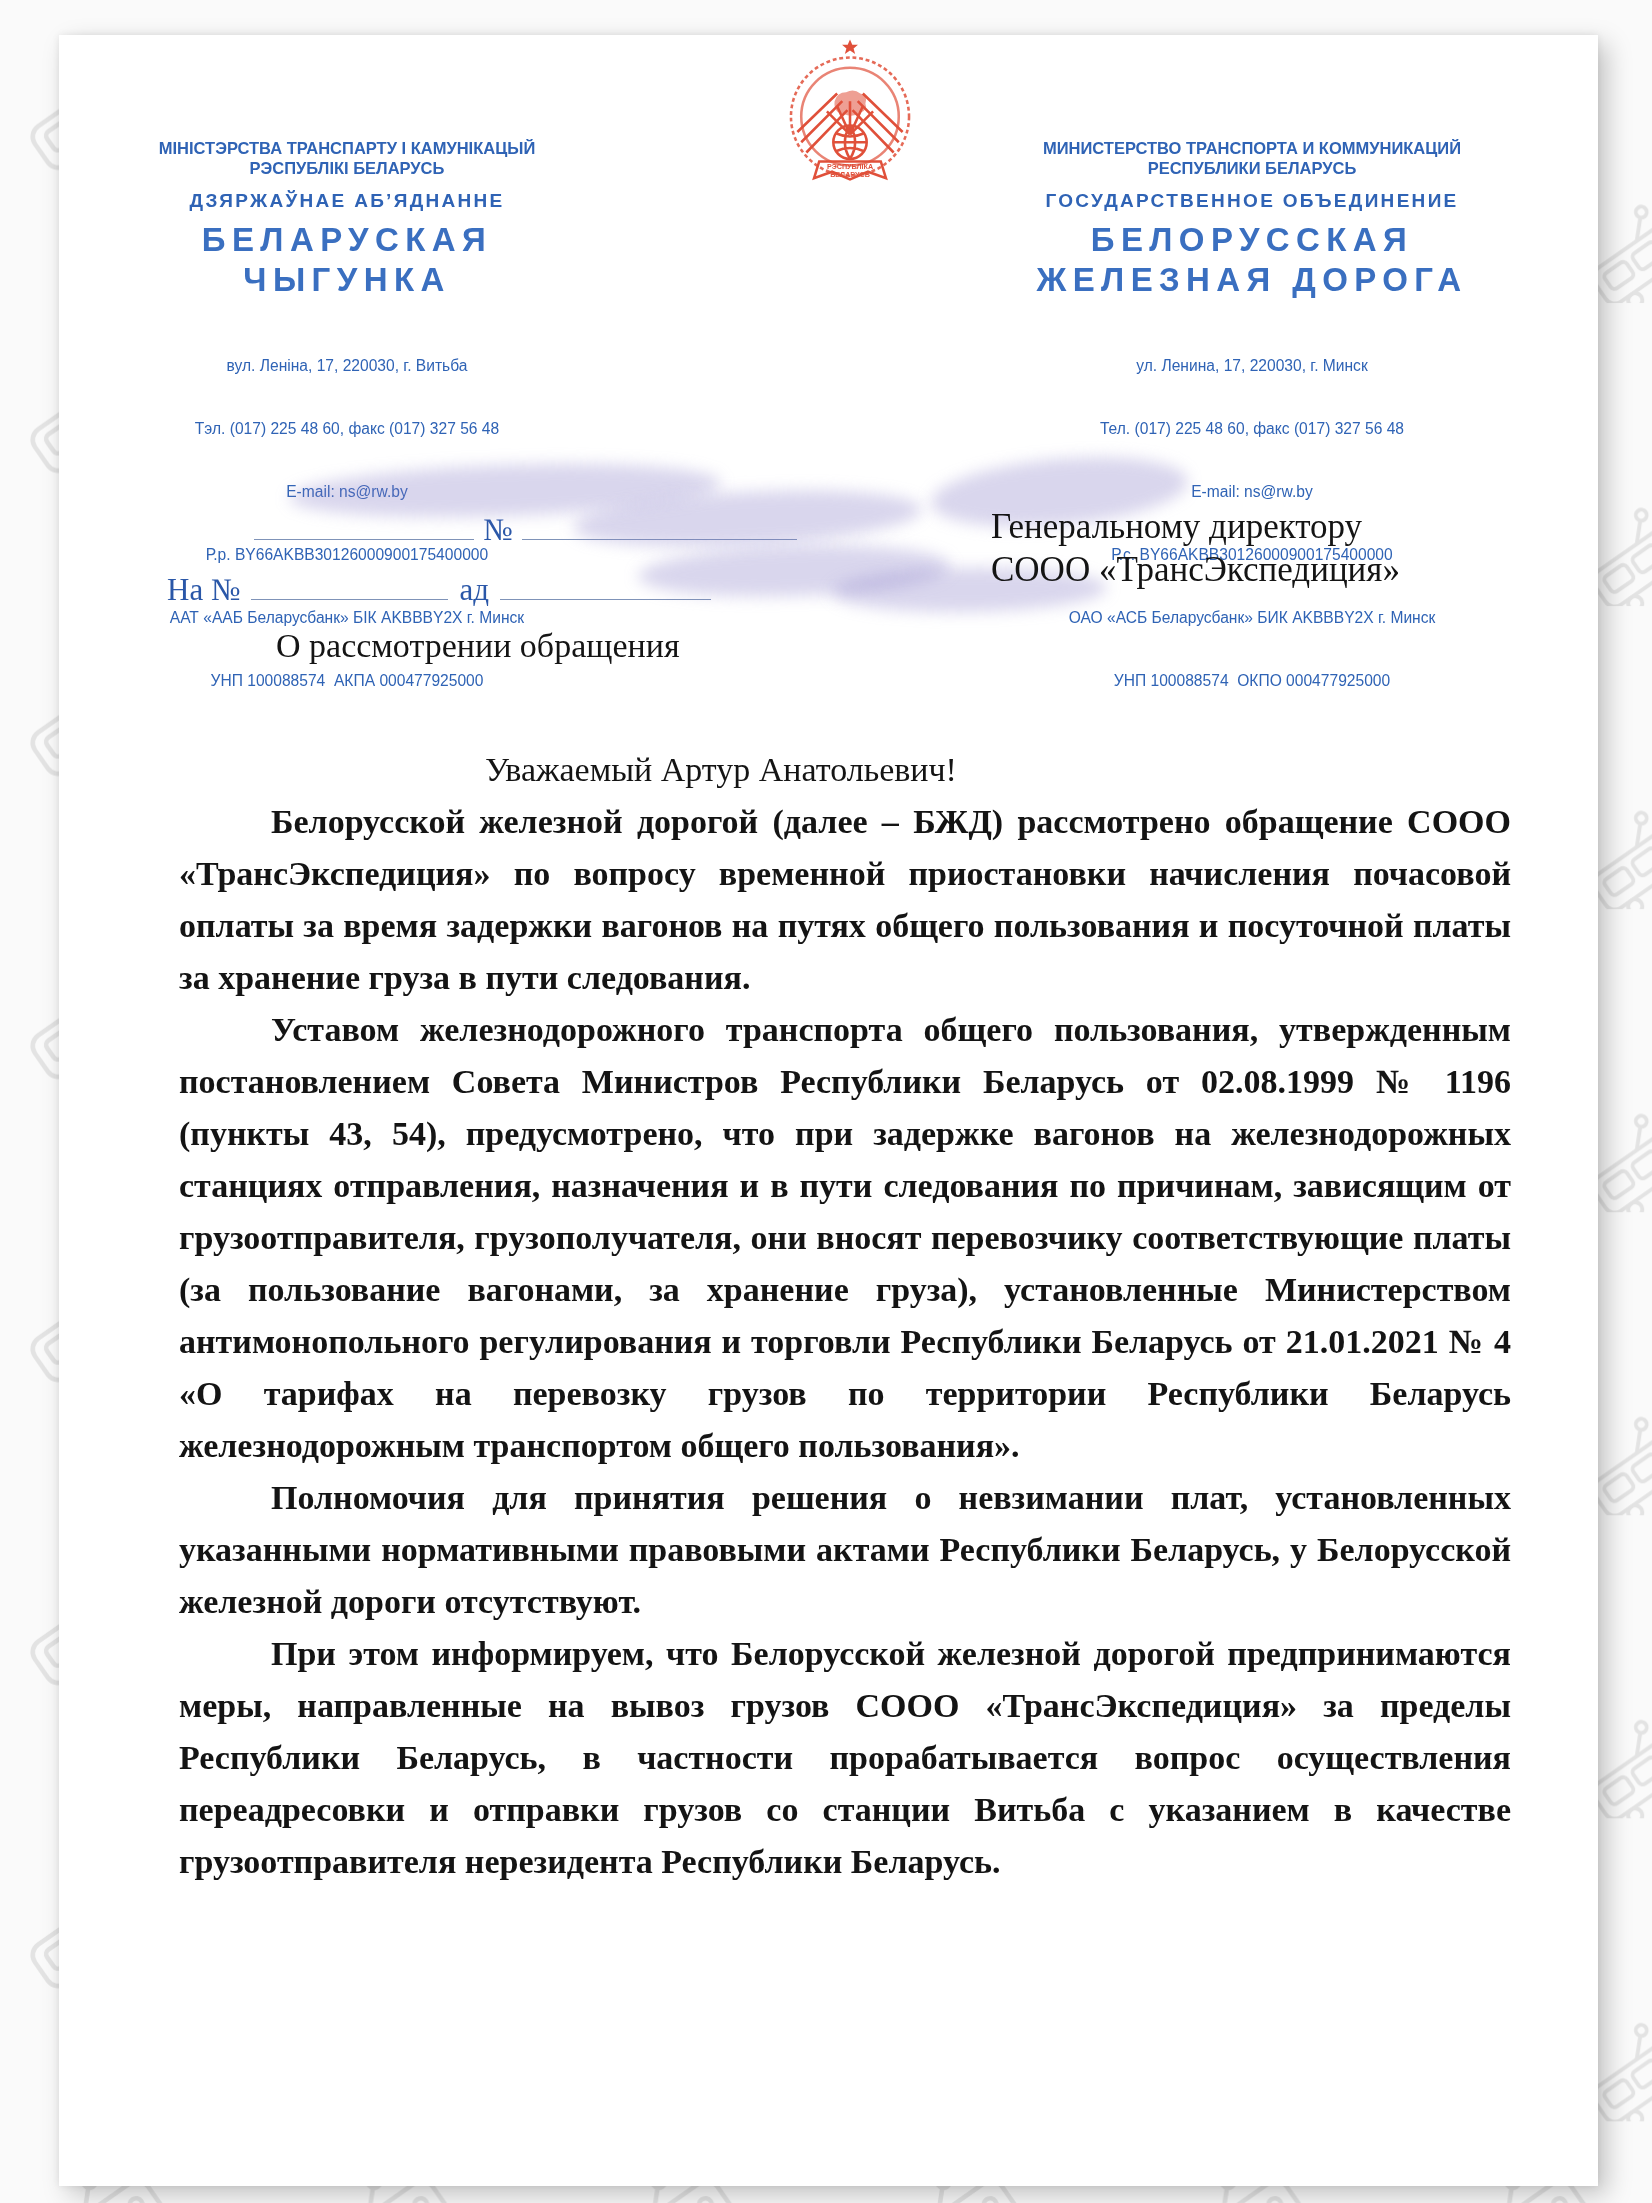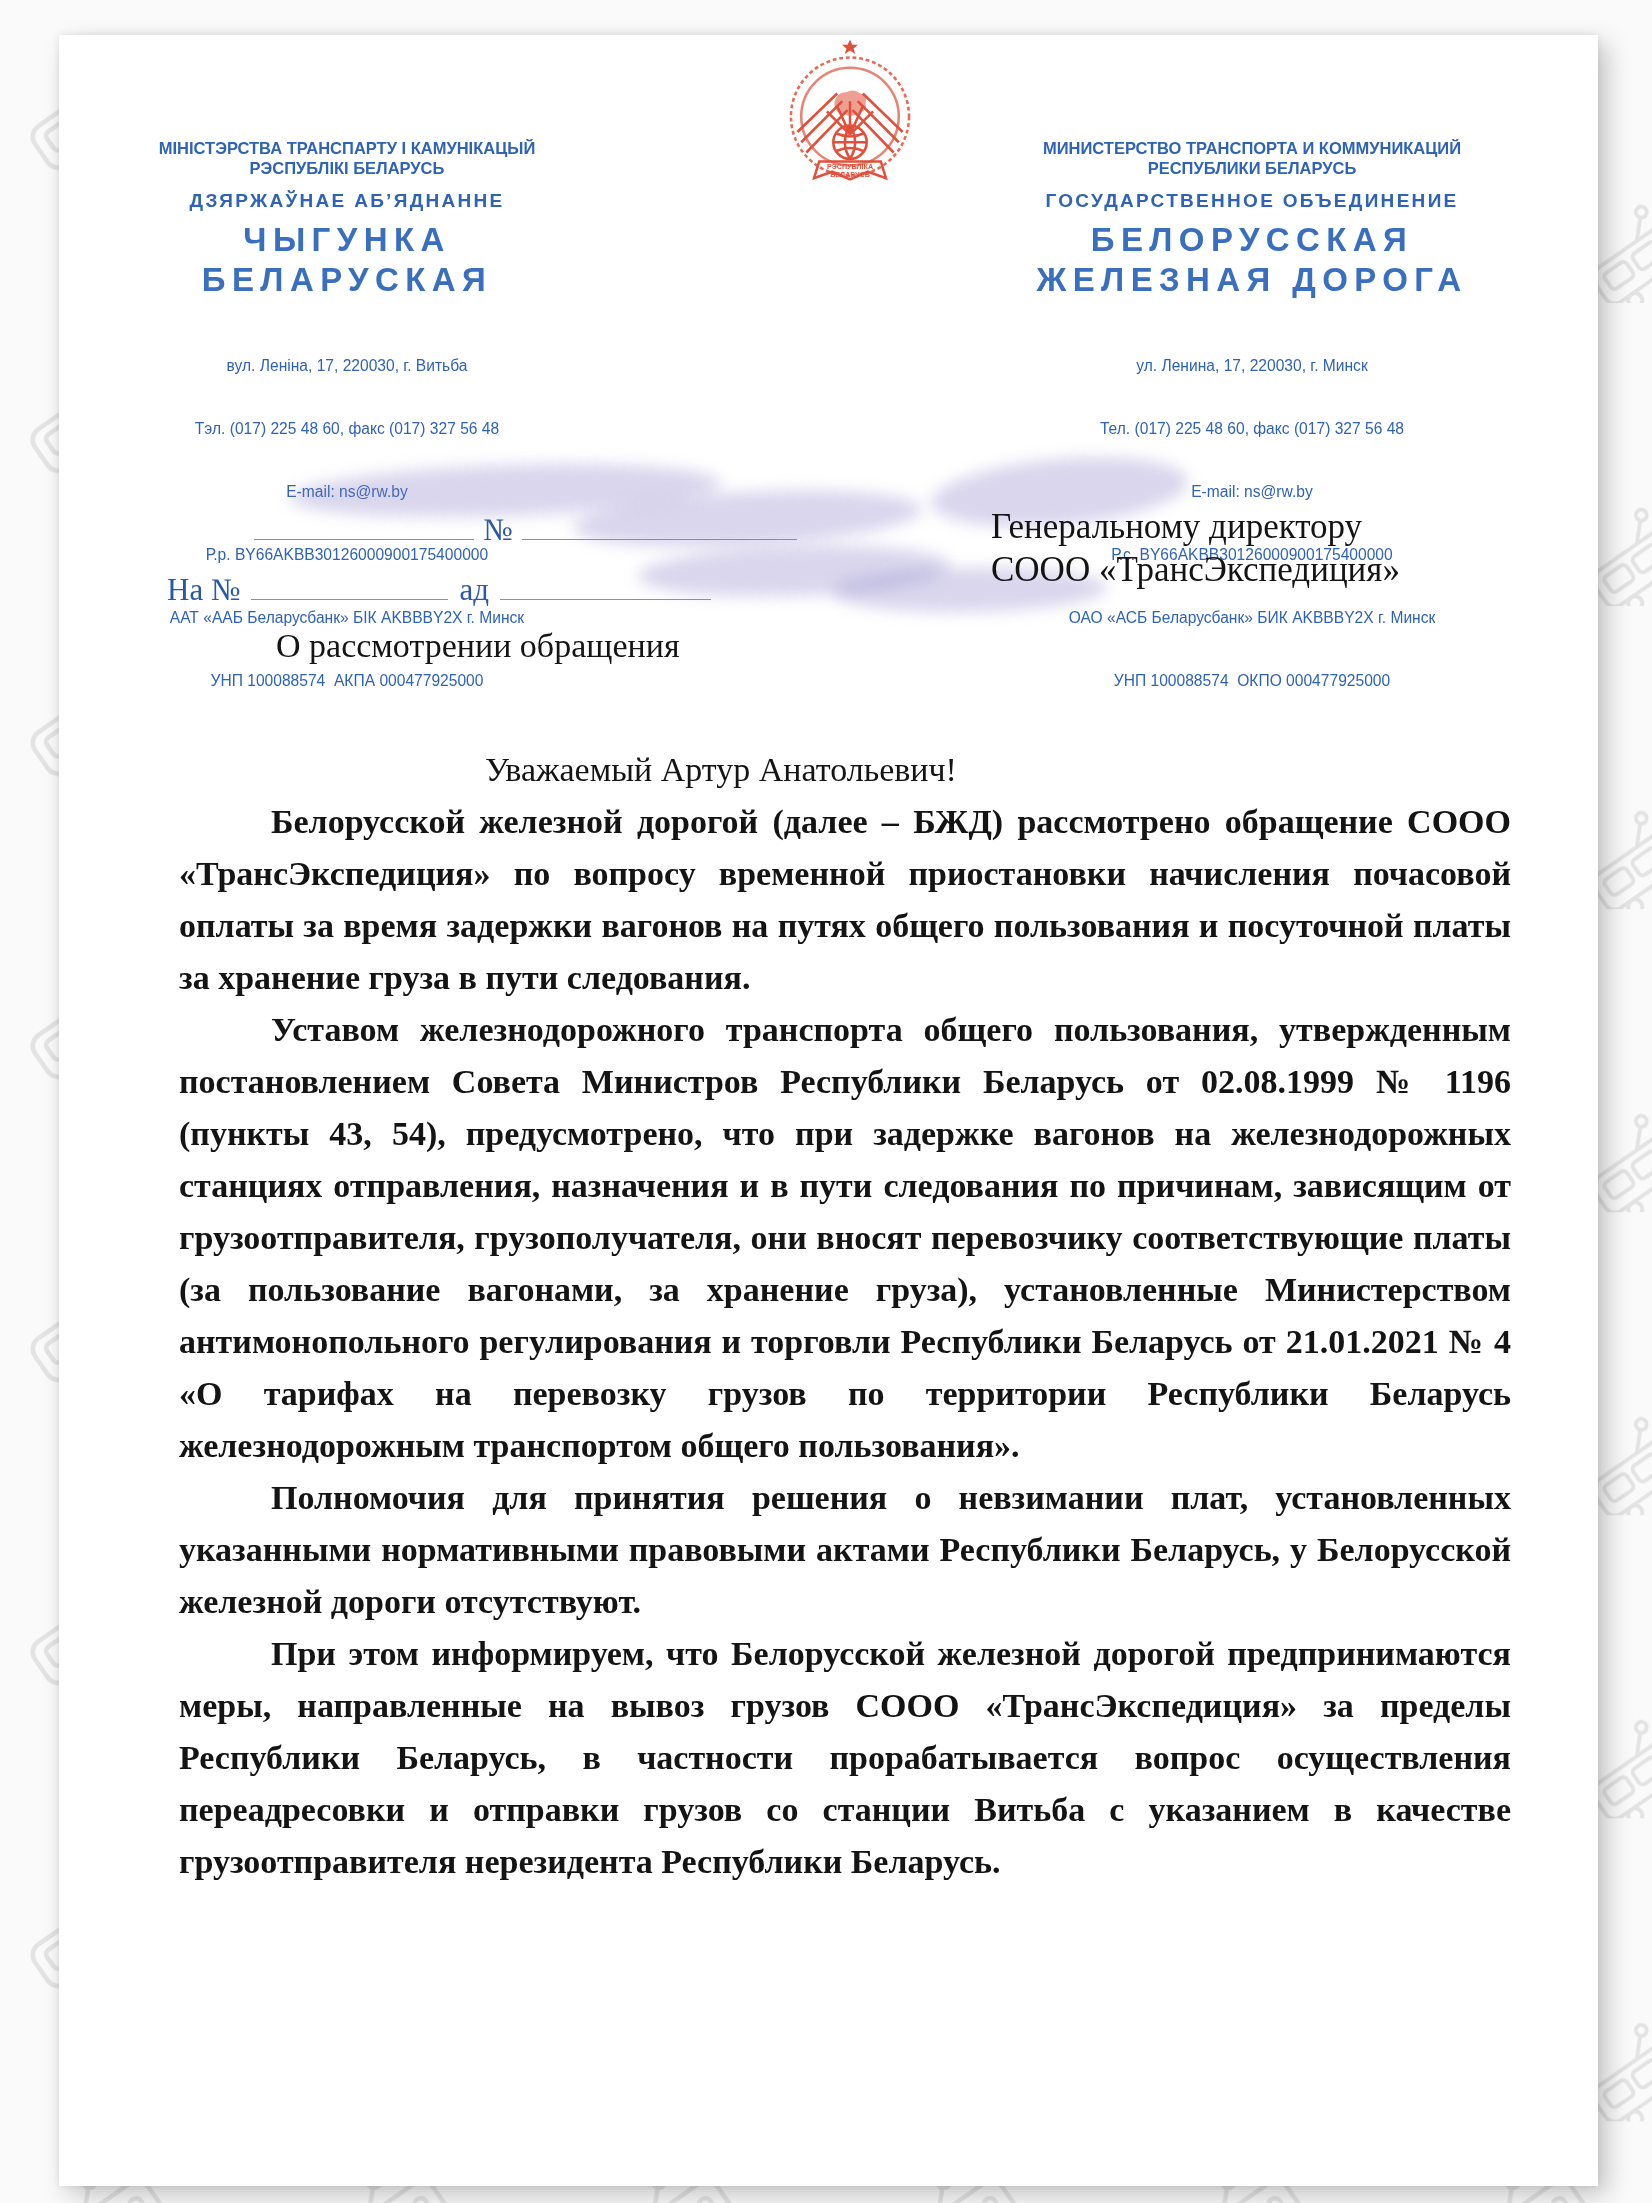--- a/index.html
+++ b/index.html
@@ -114,22 +114,22 @@
       <text x="60" y="109" text-anchor="middle" font-size="5.6" font-weight="bold" font-family="Liberation Sans, sans-serif" fill="#e0503a">БЕЛАРУСЬ</text>
     </svg>
 
     <div class="hdr hdr-left">
       <div class="h-ministry">
         <div>МІНІСТЭРСТВА ТРАНСПАРТУ І КАМУНІКАЦЫЙ</div>
         <div>РЭСПУБЛІКІ БЕЛАРУСЬ</div>
       </div>
       <div class="h-orgtype">ДЗЯРЖАЎНАЕ АБ’ЯДНАННЕ</div>
       <div class="h-bigname">
+        <div>БЕЛАРУСКАЯ</div>
         <div>ЧЫГУНКА</div>
-        <div>БЕЛАРУСКАЯ</div>
       </div>
       <div class="h-address">
         <div>вул. Леніна, 17, 220030, г. Витьба</div>
         <div>Тэл. (017) 225 48 60, факс (017) 327 56 48</div>
         <div>E-mail: ns@rw.by</div>
         <div>Р.р. BY66AKBB30126000900175400000</div>
         <div>ААТ «ААБ Беларусбанк» БІК AKBBBY2X г. Минск</div>
         <div>УНП 100088574  АКПА 000477925000</div>
       </div>
     </div>

